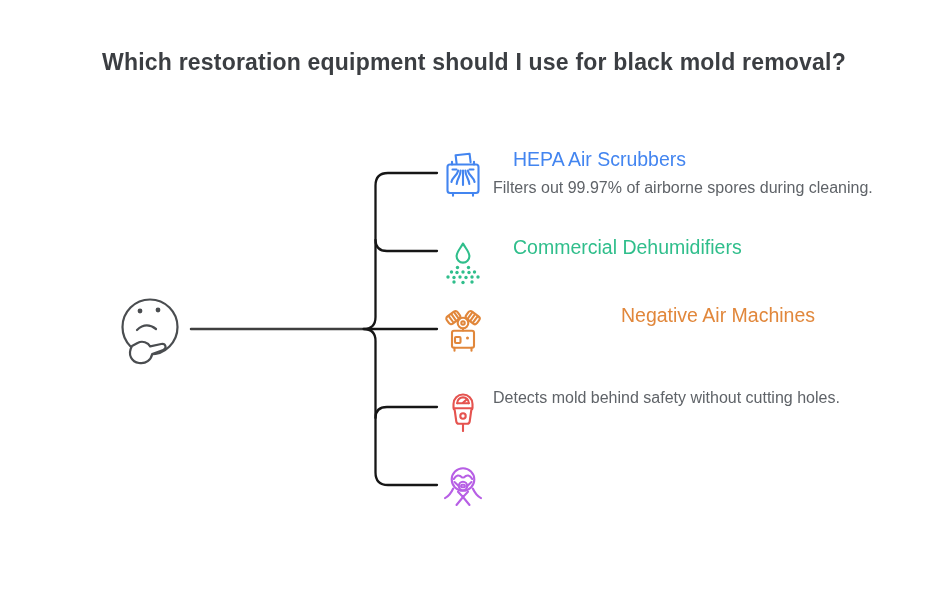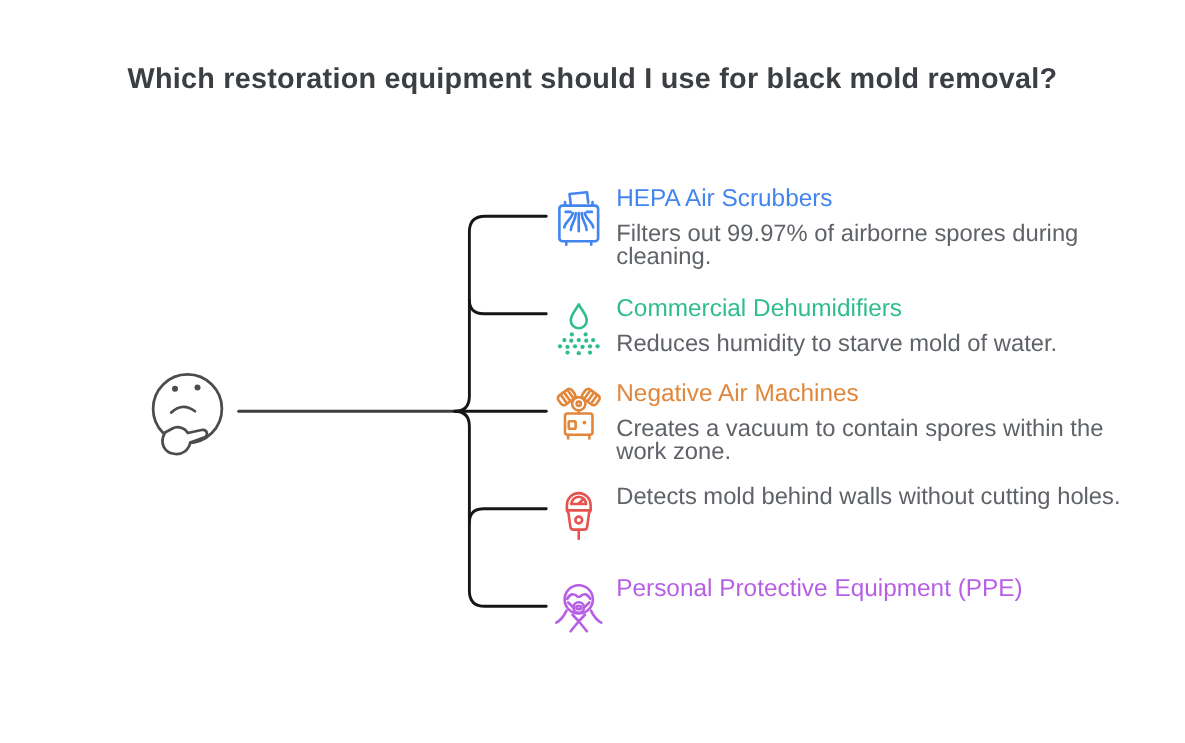--- a/index.html
+++ b/index.html
@@ -16,22 +16,22 @@
   .connector-svg{position:absolute;left:0;top:0;width:948px;height:594px;}
   .brace{fill:none;stroke:var(--connector,#161616);stroke-width:2.3;stroke-linecap:round;}
   .subject-line{fill:none;stroke:var(--subject-line,#3f3f3f);stroke-width:2.5;stroke-linecap:round;}
   .face-svg{position:absolute;left:118px;top:292px;}
   .face-outline{fill:none;stroke:var(--face,#4a4d50);stroke-width:2.2;stroke-linecap:round;stroke-linejoin:round;}
   .face-fill{fill:var(--face,#4a4d50);}
   .hand{fill:#ffffff;stroke:var(--face,#4a4d50);stroke-width:2.2;stroke-linecap:round;stroke-linejoin:round;}
   .row{position:absolute;left:443px;width:480px;}
   .row .icon{position:absolute;left:0;top:5px;width:40px;height:46px;display:block;}
   .row .texts{margin-left:50px;}
-  .item-title{font-size:19.5px;line-height:24px;font-weight:400;}
-  .item-desc{font-size:19px;line-height:18px;color:var(--description,#5f6368);margin-top:8px;}
+  .item-title{font-size:19.5px;line-height:24px;font-weight:400;margin-left:20px;}
+  .item-desc{font-size:16px;line-height:18px;color:var(--description,#5f6368);margin-top:8px;}
   .ic{width:40px;height:46px;display:block;}
   .ic .st{fill:none;stroke:currentColor;stroke-width:2.1;stroke-linecap:round;stroke-linejoin:round;}
   .ic .fl{fill:currentColor;stroke:none;}
 </style>
 </head>
 <body>
 
 <div class="stage">
 
   <h1 class="main-title">Which restoration equipment should I use for black mold removal?</h1>
@@ -88,74 +88,71 @@
           <circle cx="23" cy="37.5" r="1.7"></circle>
           <circle cx="29" cy="37" r="1.7"></circle>
           <circle cx="35" cy="37" r="1.7"></circle>
         <circle cx="11" cy="42" r="1.7"></circle>
           <circle cx="20" cy="42.5" r="1.7"></circle>
           <circle cx="29" cy="42" r="1.7"></circle>
       </g>
     </svg>
     <div class="texts">
       <div class="item-title">Commercial Dehumidifiers</div>
-      <div class="item-desc">Reduces humidity to starve mold of water.</div>
     </div>
   </div>
 
-  <div class="row" style="top: 303px; color: rgb(225, 135, 59);">
+  <div class="row" style="top: 303px; color: rgb(225, 135, 59); text-align: center;">
     <svg class="icon ic" viewBox="0 0 40 46">
       <g transform="rotate(-36 10.5 9.5)">
         <rect class="st" x="3.5" y="5" width="13.5" height="9" rx="2.8"></rect>
         <path class="st" d="M7.5,5.5 v8 M10.8,5.5 v8 M14.1,5.5 v8"></path>
       </g>
       <g transform="rotate(36 29.5 9.5)">
         <rect class="st" x="23" y="5" width="13.5" height="9" rx="2.8"></rect>
         <path class="st" d="M26.3,5.5 v8 M29.6,5.5 v8 M32.9,5.5 v8"></path>
       </g>
       <circle class="st" cx="20" cy="15" r="5.3"></circle>
       <circle class="st" cx="20" cy="15" r="1.7"></circle>
       <path class="st" d="M20,20.5 v2"></path>
       <rect class="st" x="9" y="22.8" width="22" height="17" rx="2"></rect>
       <rect class="st" x="12" y="29" width="5.5" height="6" rx="1"></rect>
       <circle class="fl" cx="24.5" cy="30" r="1.5"></circle>
       <path class="st" d="M11.5,39.8 v3 M28.5,39.8 v3"></path>
     </svg>
     <div class="texts">
       <div class="item-title">Negative Air Machines</div>
-      <div class="item-desc">Creates a vacuum to contain spores within the work zone.</div>
     </div>
   </div>
 
   <div class="row" style="top: 381px; color: rgb(229, 83, 79);">
     <svg class="icon ic" viewBox="0 0 40 46">
       <path class="st" d="M10.5,18 a9.5,9.5 0 0 1 19,0 l0,4 q0,1.5 -1.2,2 l-1.6,11.5 q-0.3,2.2 -2.5,2.2 h-8.4 q-2.2,0 -2.5,-2.2 l-1.6,-11.5 q-1.2,-0.5 -1.2,-2 z"></path>
       <path class="st" d="M14.2,17.2 a5.8,5.8 0 0 1 11.6,0"></path>
       <path class="st" d="M14.2,17.2 h11.6"></path>
       <path class="st" d="M20,16.8 l3.6,-3.4"></path>
       <path class="st" d="M11,22.3 h18"></path>
       <circle class="st" cx="20" cy="30" r="2.7"></circle>
       <path class="st" d="M20,38 v7"></path>
     </svg>
     <div class="texts">
-      <div class="item-desc">Detects mold behind walls without cutting holes.</div>
+      <div class="item-desc">Detects mold behind safety without cutting holes.</div>
     </div>
   </div>
 
   <div class="row" style="top: 459px; color: rgb(183, 95, 229);">
     <svg class="icon ic" viewBox="0 0 40 46">
       <circle class="st" cx="20" cy="15.5" r="11.3"></circle>
       <path class="st" d="M10.8,15 q3.6,-6.2 8.4,-1.6"></path>
       <path class="st" d="M20.8,13.4 q4.8,-4.6 8.4,1.6"></path>
       <path class="st" d="M11.5,18 l4.4,4.2 M28.5,18 l-4.4,4.2"></path>
       <circle class="st" cx="20" cy="22" r="4.2"></circle>
       <rect class="st" x="18.1" y="20.8" width="3.8" height="2.5" rx="0.9"></rect>
       <path class="st" d="M10.2,24.5 q-3.2,7 -8.2,9.6"></path>
       <path class="st" d="M29.8,24.5 q3.2,7 8.2,9.6"></path>
       <path class="st" d="M15,27.8 L20,33 L25,27.8"></path>
       <path class="st" d="M20,33 L13.5,41 M20,33 L26.5,41"></path>
     </svg>
     <div class="texts">
-      <div class="item-title">Personal Protective Equipment (PPE)</div>
     </div>
   </div>
 
 </div>
 
 </body></html>

